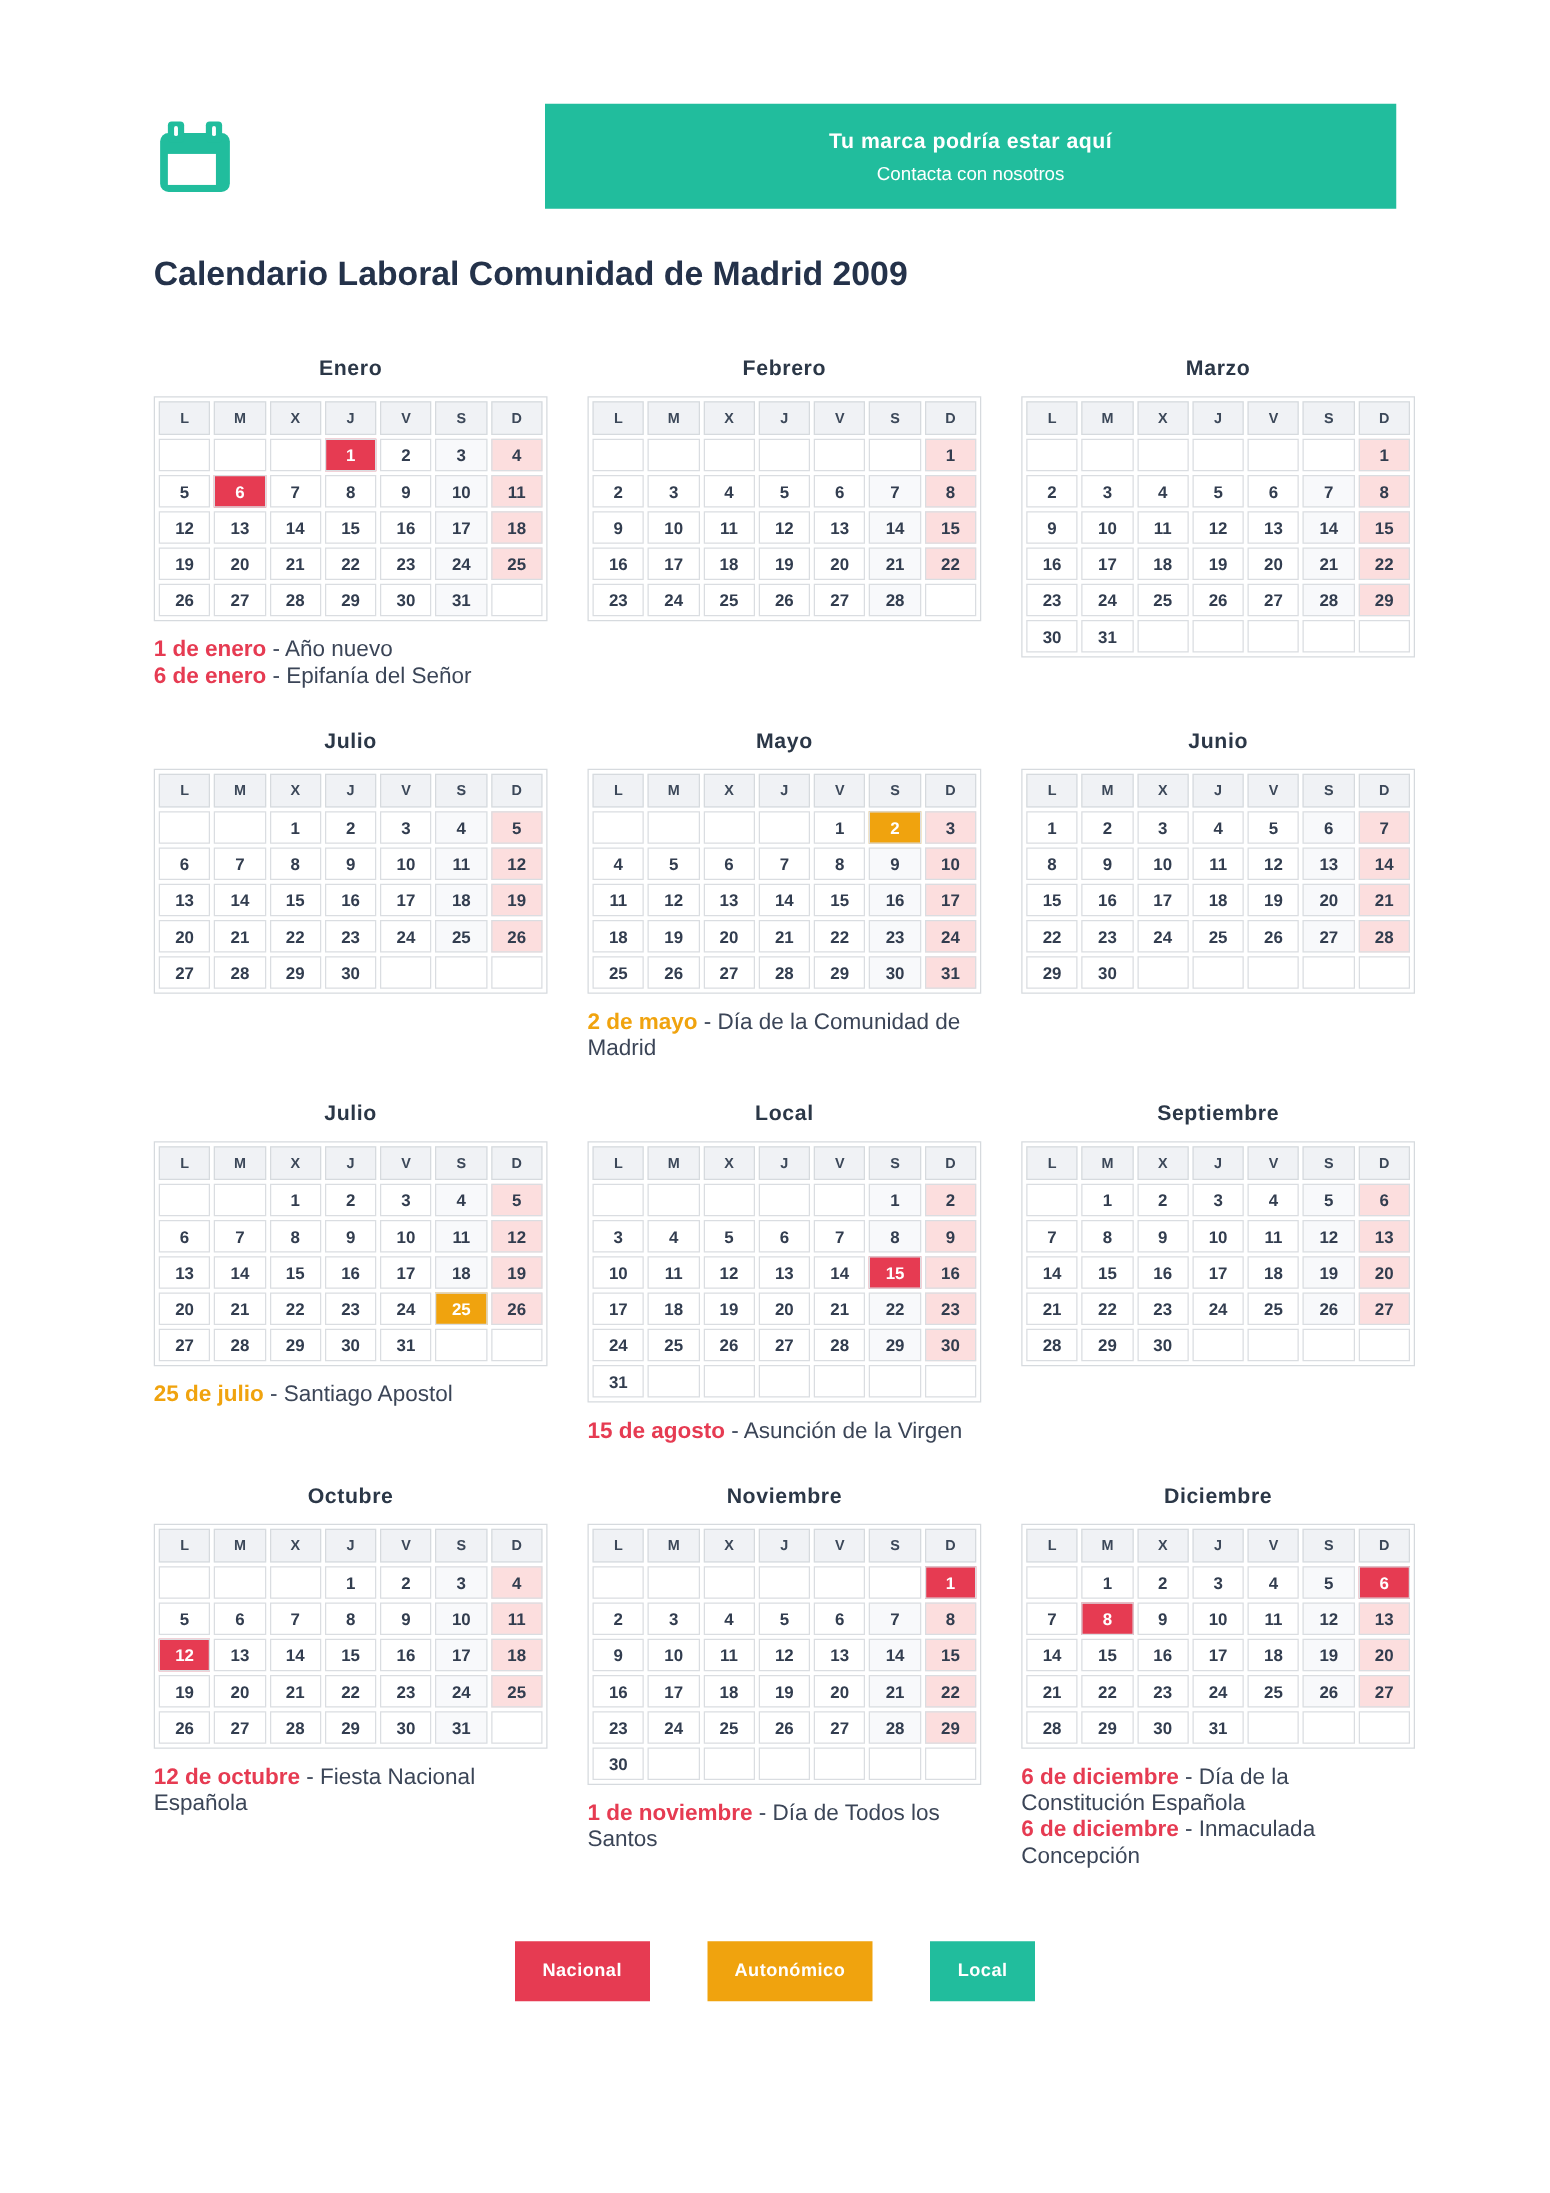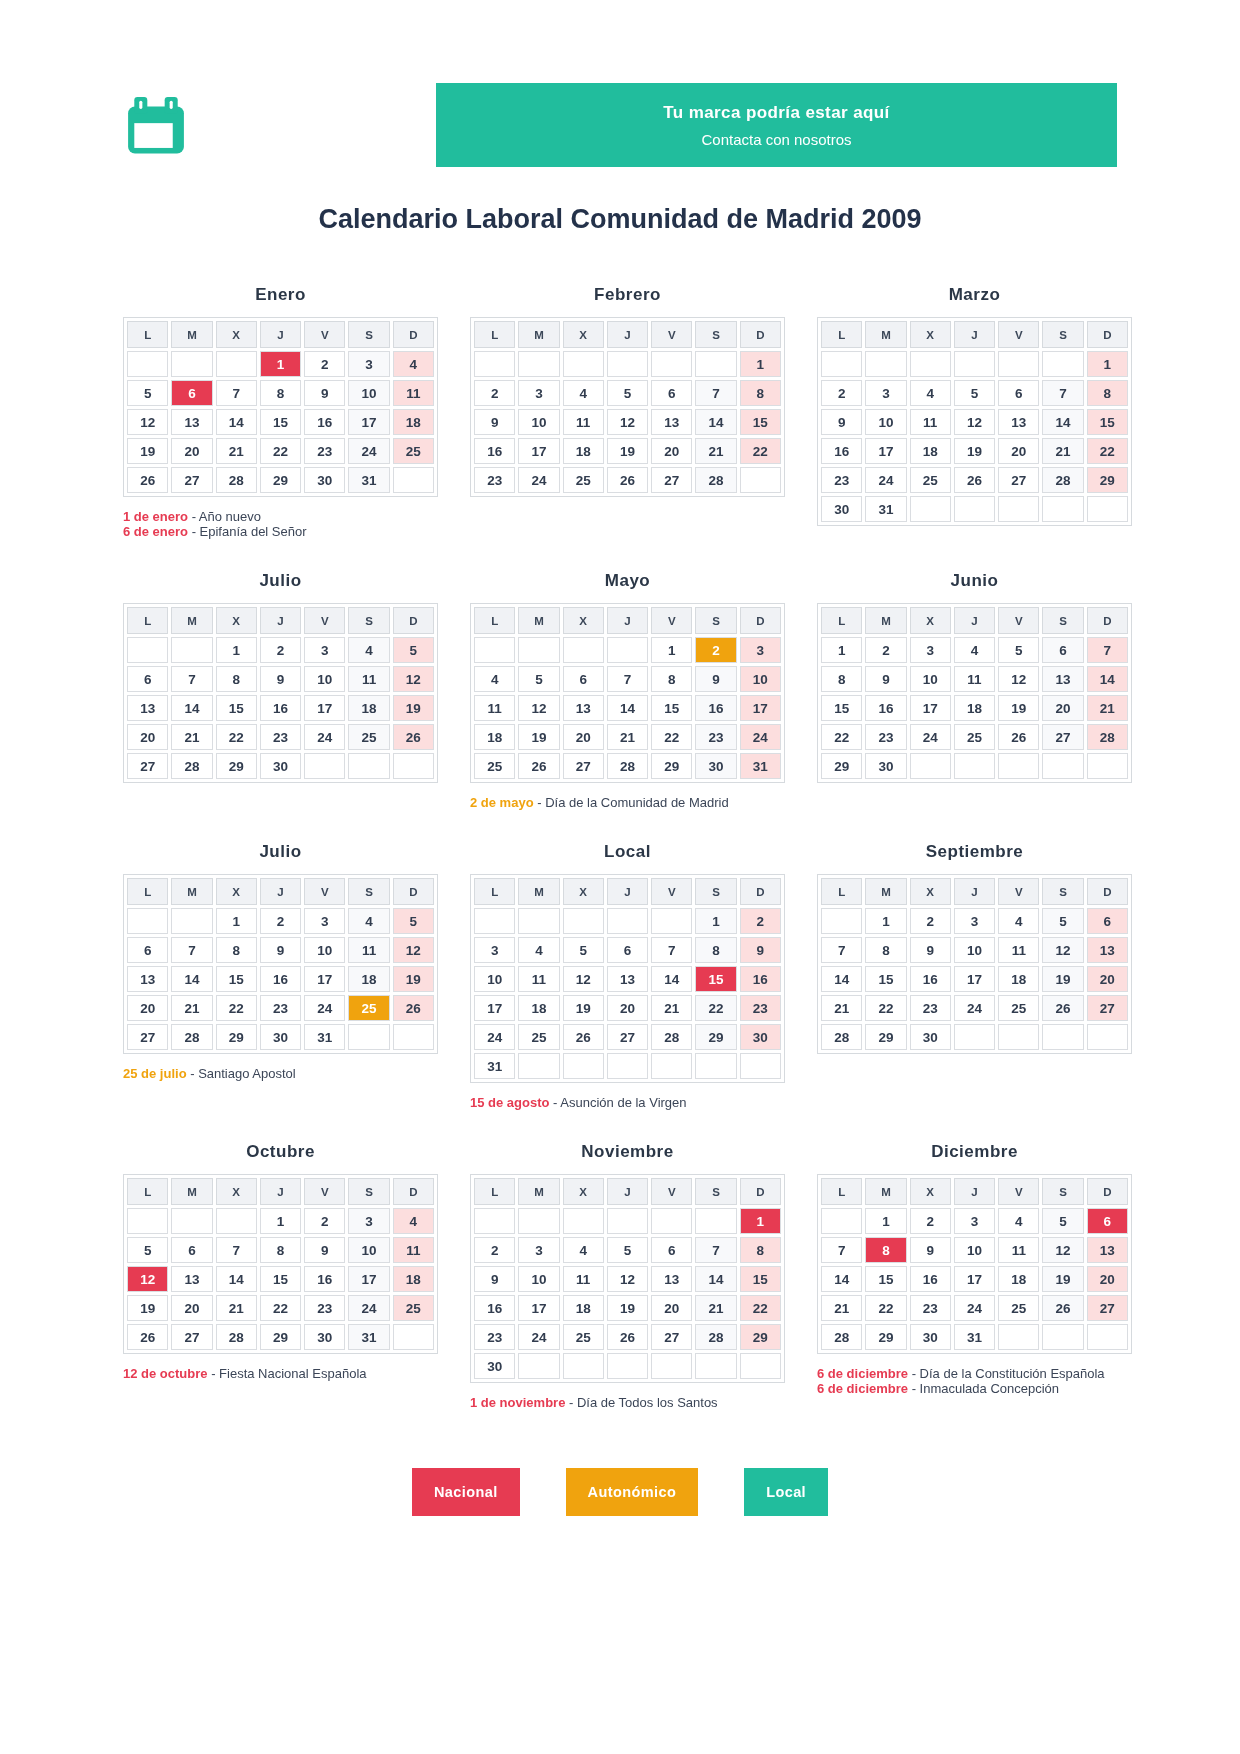--- a/index.html
+++ b/index.html
@@ -18,35 +18,35 @@
   .logo{display:flex;align-items:center;gap:10px;text-decoration:none;cursor:pointer;}
   .logo-icon{color:var(--teal);line-height:0;}
   .logo-icon svg{width:66px;height:62px;}
   .logo-text{font-size:31px;color:#39455e;letter-spacing:-0.6px;white-space:nowrap;}
   .logo-text .accent{color:var(--teal);font-weight:bold;}
   .logo-text .suffix{font-size:24px;}
   .banner{width:681px;height:84px;background:var(--teal);display:flex;flex-direction:column;align-items:center;justify-content:center;gap:8px;cursor:pointer;}
   .banner-line1{color:#fff;font-weight:bold;font-size:17px;letter-spacing:0.4px;}
   .banner-line2{color:#fff;font-size:15px;}
 
-  h1{text-align:center;font-size:27px;color:#24324a;margin:32px 0 50px;font-weight:bold;}
+  h1{text-align:left;font-size:27px;color:#24324a;margin:32px 0 50px;font-weight:bold;}
 
   
   .months{display:grid;grid-template-columns:repeat(3,315px);column-gap:24px;row-gap:42px;align-items:start;gap:32px;}
   .month-title{text-align:center;font-size:17px;font-weight:bold;color:#2b3747;margin:0 0 12px;letter-spacing:0.5px;}
   table.cal{border-collapse:separate;border-spacing:3px;border:1px solid var(--border);width:100%;table-layout:fixed;}
   table.cal th{height:27px;background:#f0f2f5;border:1px solid var(--border);font-size:11.5px;color:#3c4859;font-weight:bold;}
   table.cal td{height:26px;border:1px solid #dadde1;text-align:center;font-weight:bold;font-size:13.5px;color:#323d4f;background:#fff;}
   table.cal td.sat{background:#f8f9fb;}
   table.cal td.sun{background:#fcdede;}
   table.cal td.national{background:var(--red);color:#fff;}
   table.cal td.regional{background:var(--orange);color:#fff;}
 
   .notes{margin-top:12px;}
-  .note{font-size:13px;margin:0 0;color:#3b4557;}
+  .note{font-size:18px;margin:0 0;color:#3b4557;}
   .note .nd{font-weight:bold;}
   .note .nd.national{color:var(--red);}
   .note .nd.regional{color:var(--orange);}
 
   
   .legend{display:flex;justify-content:center;gap:46px;margin-top:58px;}
   .legend-btn{border:none;color:#fff;font-weight:bold;font-size:14.5px;padding:16px 22px;font-family:inherit;cursor:pointer;letter-spacing:0.4px;}
   .legend-btn.national{background:var(--red);}
   .legend-btn.regional{background:var(--orange);}
   .legend-btn.local{background:var(--teal);}

